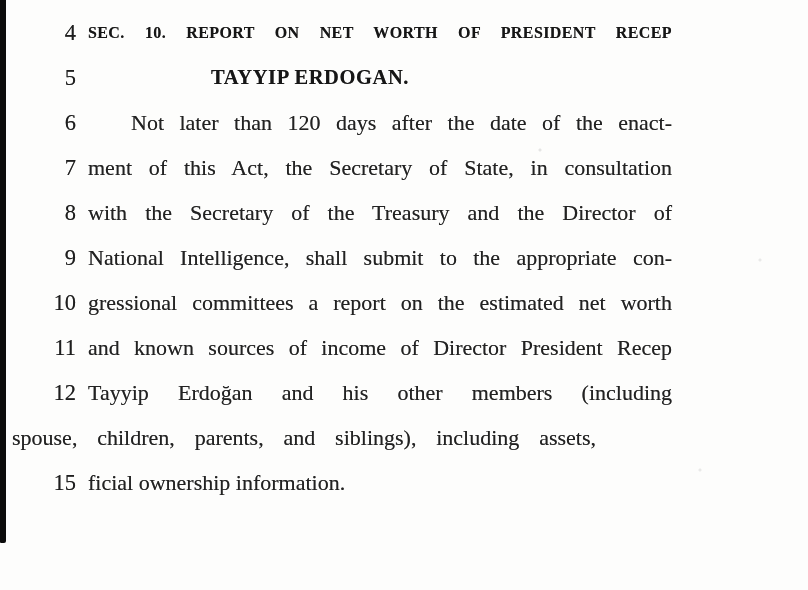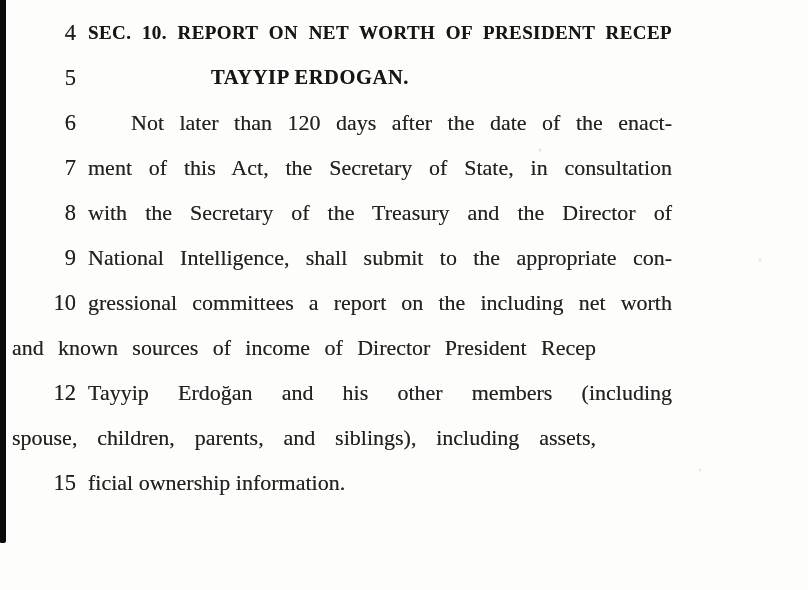--- a/index.html
+++ b/index.html
@@ -73,21 +73,21 @@
   
   .line-text.just {
     white-space: normal;
     text-align: justify;
     text-align-last: justify;
   }
 
   
   .line-text.heading {
     font-weight: bold;
-    font-size: 19px;
+    font-size: 16px;
     letter-spacing: 0.4px;
     color: #161616;
   }
 
   
   .line-text.heading-cont {
     font-weight: bold;
     font-size: 20.5px;
     letter-spacing: 0.6px;
     color: #161616;
@@ -139,24 +139,25 @@
     <span class="line-text just">with the Secretary of the Treasury and the Director of</span>
   </div>
 
   <div class="line">
     <span class="line-num">9</span>
     <span class="line-text just">National Intelligence, shall submit to the appropriate con-</span>
   </div>
 
   <div class="line">
     <span class="line-num">10</span>
-    <span class="line-text just">gressional committees a report on the including net worth</span>
+    <span class="line-text just">gressional committees a report on the estimated net worth</span>
   </div>
 
   <div class="line">
+    <span class="line-num">11</span>
     <span class="line-text just">and known sources of income of Director President Recep</span>
   </div>
 
   <div class="line">
     <span class="line-num">12</span>
     <span class="line-text just">Tayyip Erdoğan and his other members (including</span>
   </div>
 
   <div class="line">
     <span class="line-text just">spouse, children, parents, and siblings), including assets,</span>

